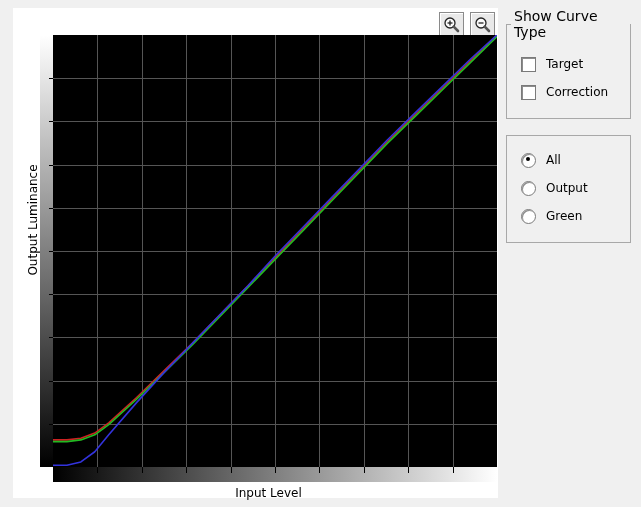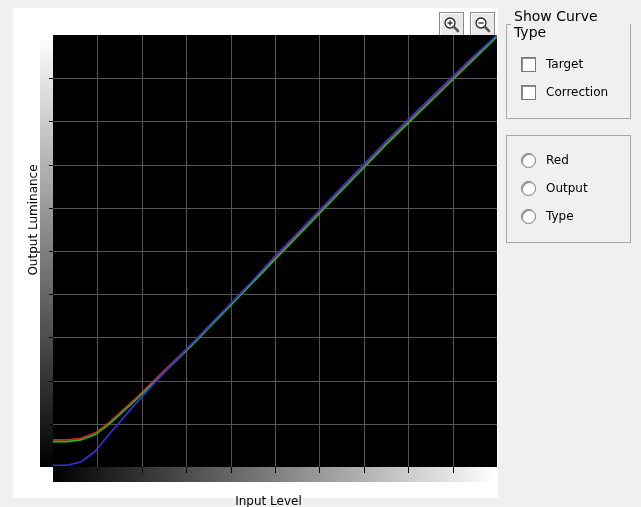--- a/index.html
+++ b/index.html
@@ -69,21 +69,20 @@
   #x-ticks i{position:absolute;top:0;width:1px;height:6px;background:#000;display:block;}
 
   
   #x-axis-label{
     position:absolute;
     left:27px; top:478px;
     width:457px;
     text-align:center;
     font-size:12px;
     color:#000;
-    margin-top:8px;
   }
   #y-axis-label{
     position:absolute;
     left:-70px; top:205px;
     width:180px;
     text-align:center;
     font-size:12px;
     color:#000;
     transform:rotate(-90deg);
   }
@@ -252,29 +251,29 @@
     <div class="opt-row">
       <span class="cbox"></span>
       <span class="opt-label">Correction</span>
     </div>
 
 
   </fieldset>
 
   <fieldset class="group">
 
-
-    <div class="opt-row">
-      <span class="radio"></span>
-      <span class="opt-label">Red</span>
-    </div>
+    <div class="opt-row">
+      <span class="radio checked"></span>
+      <span class="opt-label">All</span>
+    </div>
+
 
     <div class="opt-row">
       <span class="radio"></span>
       <span class="opt-label">Output</span>
     </div>
 
     <div class="opt-row">
       <span class="radio"></span>
-      <span class="opt-label">Type</span>
+      <span class="opt-label">Green</span>
     </div>
   </fieldset>
 </div>
 
 </body></html>

